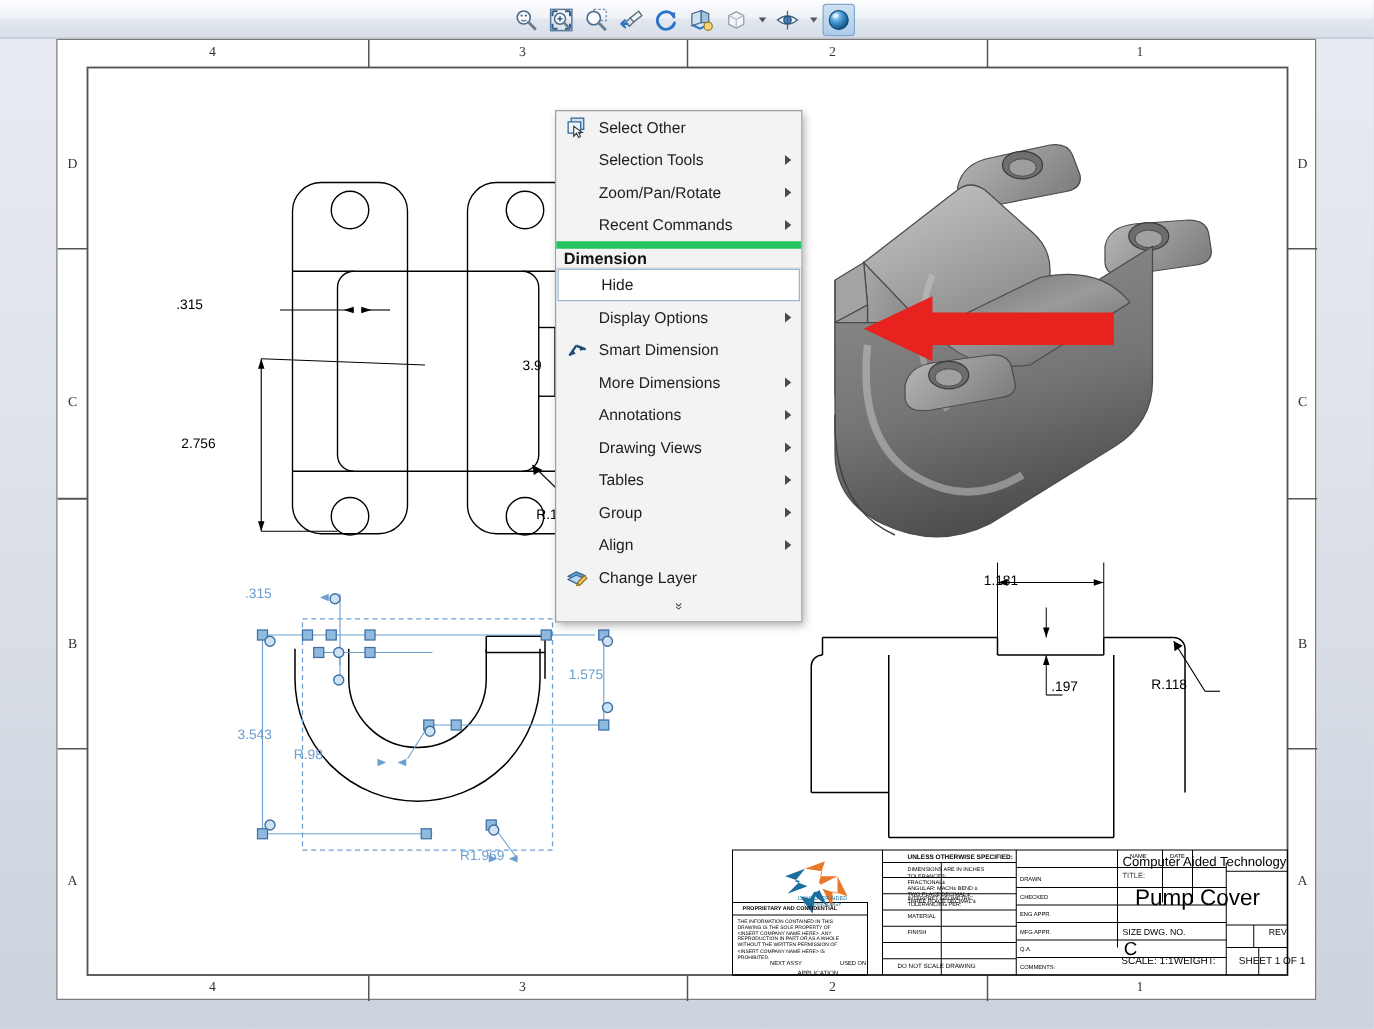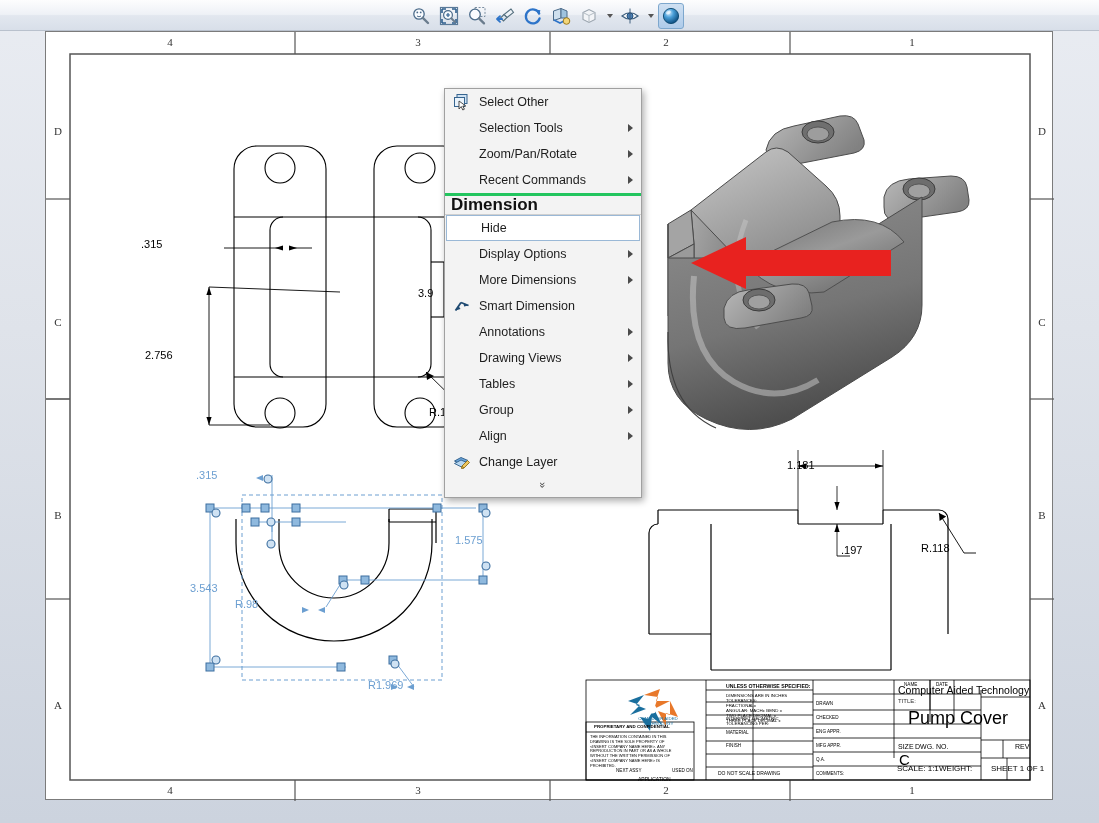--- a/index.html
+++ b/index.html
@@ -97,23 +97,23 @@
     position: absolute; right: 8px; top: 50%;
     transform: translateY(-50%);
     width:0;height:0;
     border-top:4px solid transparent;border-bottom:4px solid transparent;
     border-left:5px solid #4a4a4a;
   }
   .ctx-header {
     height: 22px;
     display:flex; align-items:center;
     padding-left: 6px;
-    font-weight: bold; font-size: 17px; color:#111;
+    font-weight: bold; font-size: 13px; color:#111;
     background: #f3f3f3;
-    border-top: 3px solid #22c55e;
+    border-top: 6px solid #22c55e;
     border-bottom: 1px solid #d0d0d0;
   }
   .ctx-item.highlight {
     background: #ffffff;
     border: 1px solid #9ab8d6;
     height: 26px;
     margin: 0 1px;
   }
   .ctx-expand {
     height: 20px; display:flex; align-items:center; justify-content:center;
@@ -606,37 +606,37 @@
     <div class="ctx-item highlight">
       <span>Hide</span>
     </div>
 
     <div class="ctx-item">
       <span>Display Options</span>
       <span class="arrow"></span>
     </div>
 
     <div class="ctx-item">
-      <span>More Dimensions</span>
-      <span class="arrow"></span>
-    </div>
-
-    <div class="ctx-item">
       <span class="ctx-ico">
         <svg width="18" height="18" viewBox="0 0 18 18">
           <path d="M2.5 13.5 L8 5.5" stroke="#1f4a72" stroke-width="1.8" fill="none"></path>
           <path d="M2.5 13.5 l5 -1.5 l-2 -3 z" fill="#1f4a72"></path>
           <path d="M8 5.5 L15.5 8.5" stroke="#1f4a72" stroke-width="1.8" fill="none"></path>
           <path d="M15.5 8.5 l-5 -2.6 l0.6 3.6 z" fill="#1f4a72"></path>
         </svg>
       </span>
       <span>Smart Dimension</span>
     </div>
 
     <div class="ctx-item">
+      <span>More Dimensions</span>
+      <span class="arrow"></span>
+    </div>
+
+    <div class="ctx-item">
       <span>Annotations</span>
       <span class="arrow"></span>
     </div>
 
     <div class="ctx-item">
       <span>Drawing Views</span>
       <span class="arrow"></span>
     </div>
 
     <div class="ctx-item">

